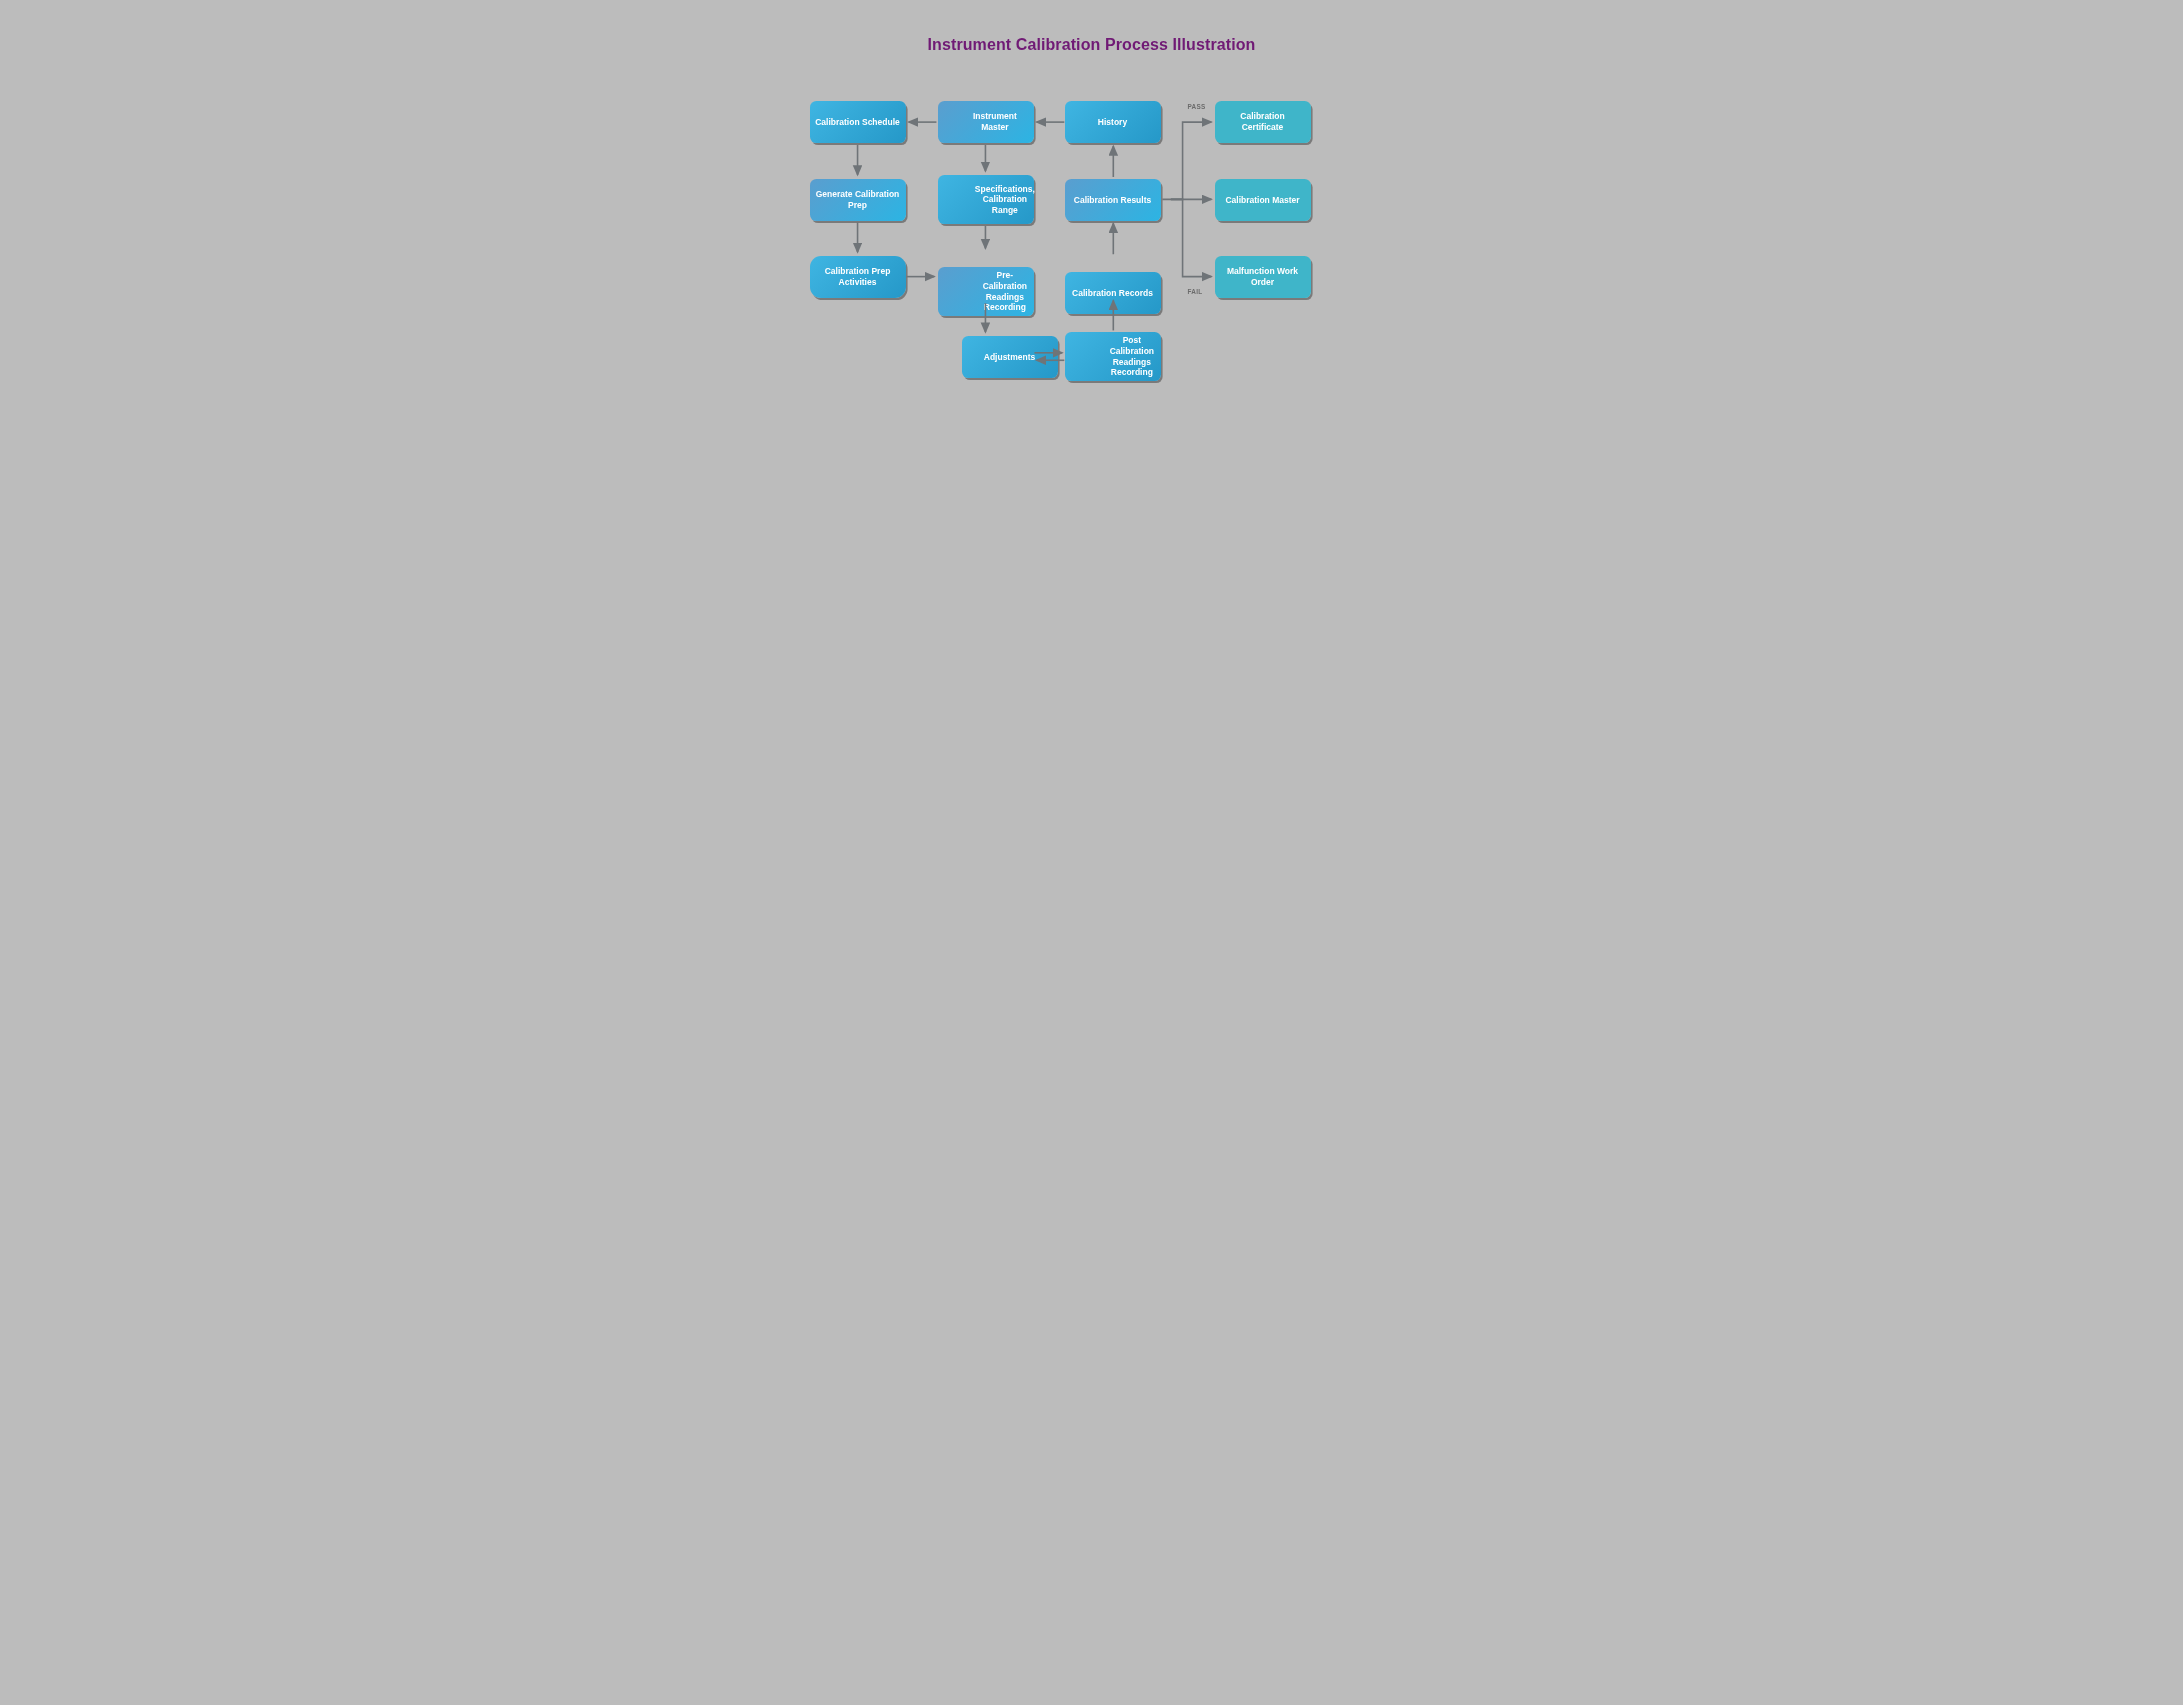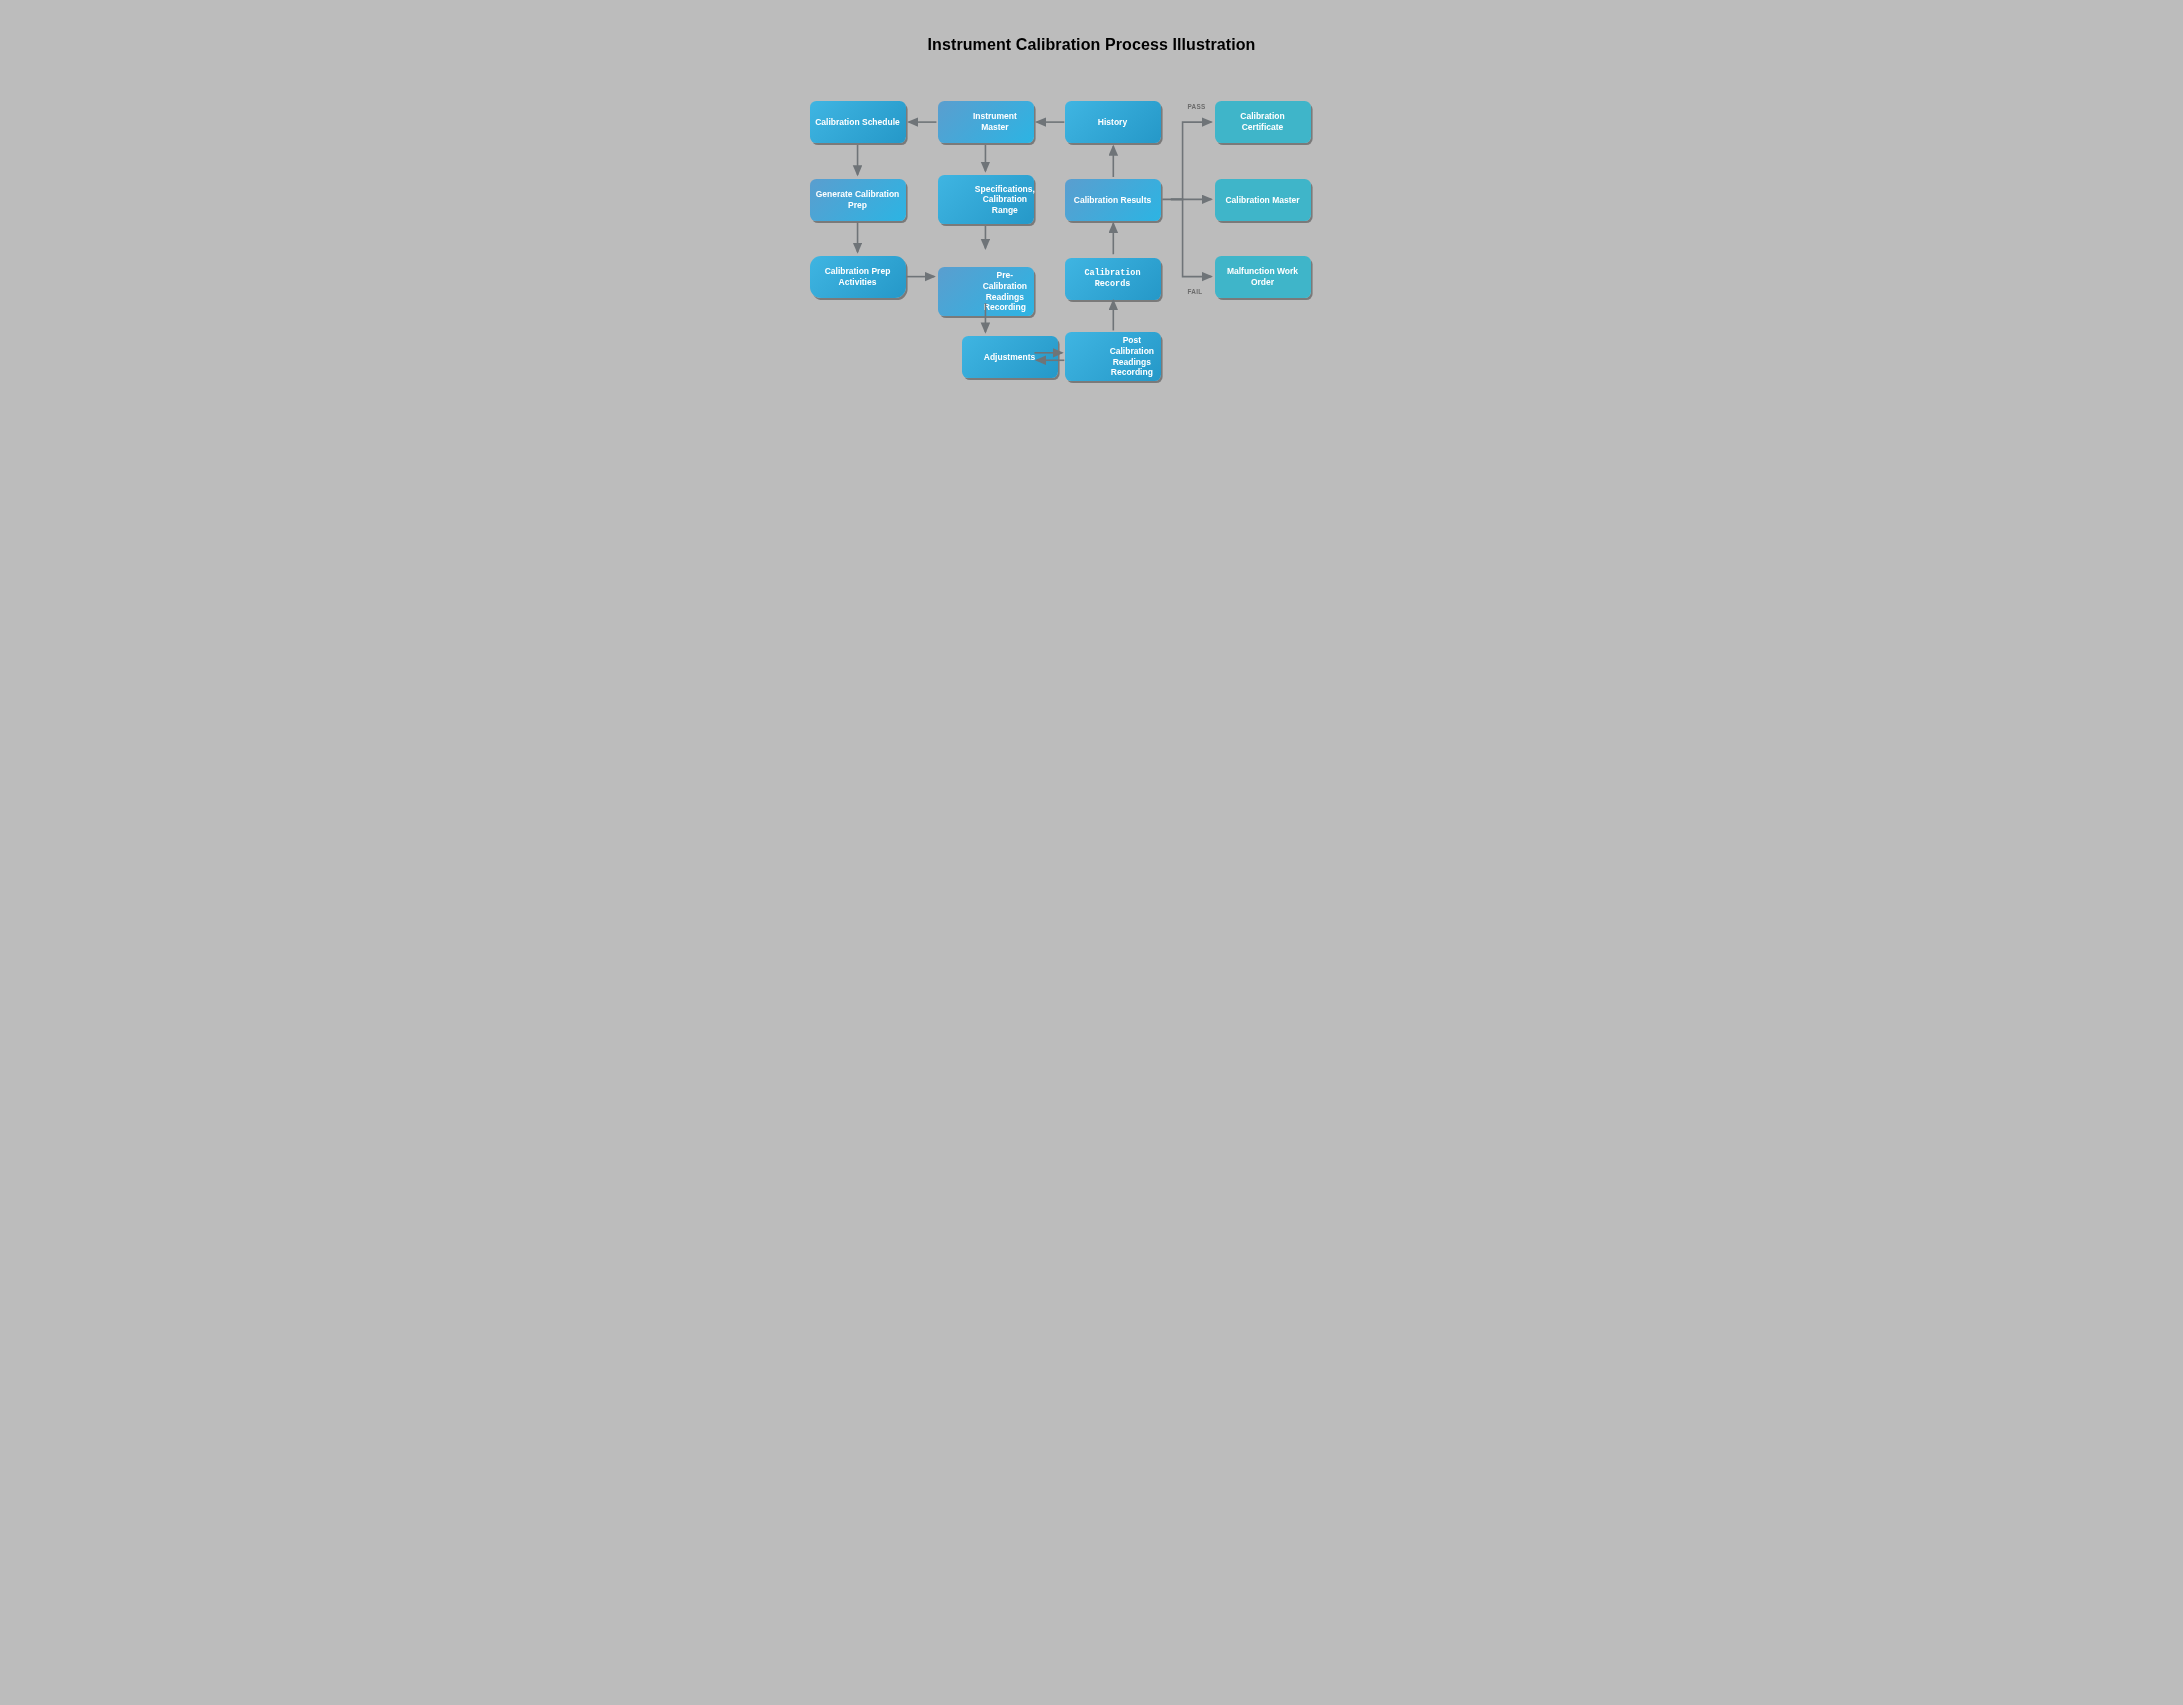--- a/index.html
+++ b/index.html
@@ -17,21 +17,21 @@
     margin: 0 auto;
     background: #bcbcbc;
   }
   .title {
     position: absolute;
     width: 100%;
     top: 36px;
     text-align: center;
     font-size: 16px;
     font-weight: 700;
-    color: #000000;
+    color: #701a75;
     letter-spacing: 0.1px;
   }
   .node {
     position: absolute;
     width: 96px;
     height: 42px;
     border-radius: 6.4px;
     display: flex;
     align-items: center;
     justify-content: center;
@@ -75,21 +75,21 @@
   <div class="node" style="left:314px; top:101px;">History</div>
   <div class="node teal" style="left:464px; top:101px;">Calibration Certificate</div>
 
   <div class="node mix" style="left:59px; top:179px;">Generate Calibration Prep</div>
   <div class="node h3" style="left:187px; top:175px;">Specifications, Calibration Range</div>
   <div class="node mix" style="left:314px; top:179px;">Calibration Results</div>
   <div class="node teal" style="left:464px; top:179px;">Calibration Master</div>
 
   <div class="node" style="left:59px; top:256px;border-radius:11px;">Calibration Prep Activities</div>
   <div class="node mix h3" style="left:187px; top:252px;margin-top:15px;">Pre-Calibration Readings Recording</div>
-  <div class="node" style="left:314px; top:258px;font-family:Liberation Mono, monospace;">Calibration Records</div>
+  <div class="node" style="left:314px; top:272px;">Calibration Records</div>
   <div class="node teal" style="left:464px; top:256px;">Malfunction Work Order</div>
 
   <div class="node" style="left:187px; top:336px;margin-left:24px;">Adjustments</div>
   <div class="node h3" style="left:314px; top:332px;text-align:center;">Post Calibration Readings Recording</div>
 
   <div class="edge-label" style="left:437px; top:103px;">PASS</div>
   <div class="edge-label" style="left:437px; top:288px;">FAIL</div>
 
   <svg class="svglayer" viewBox="0 0 1280 1000">
     <defs>

